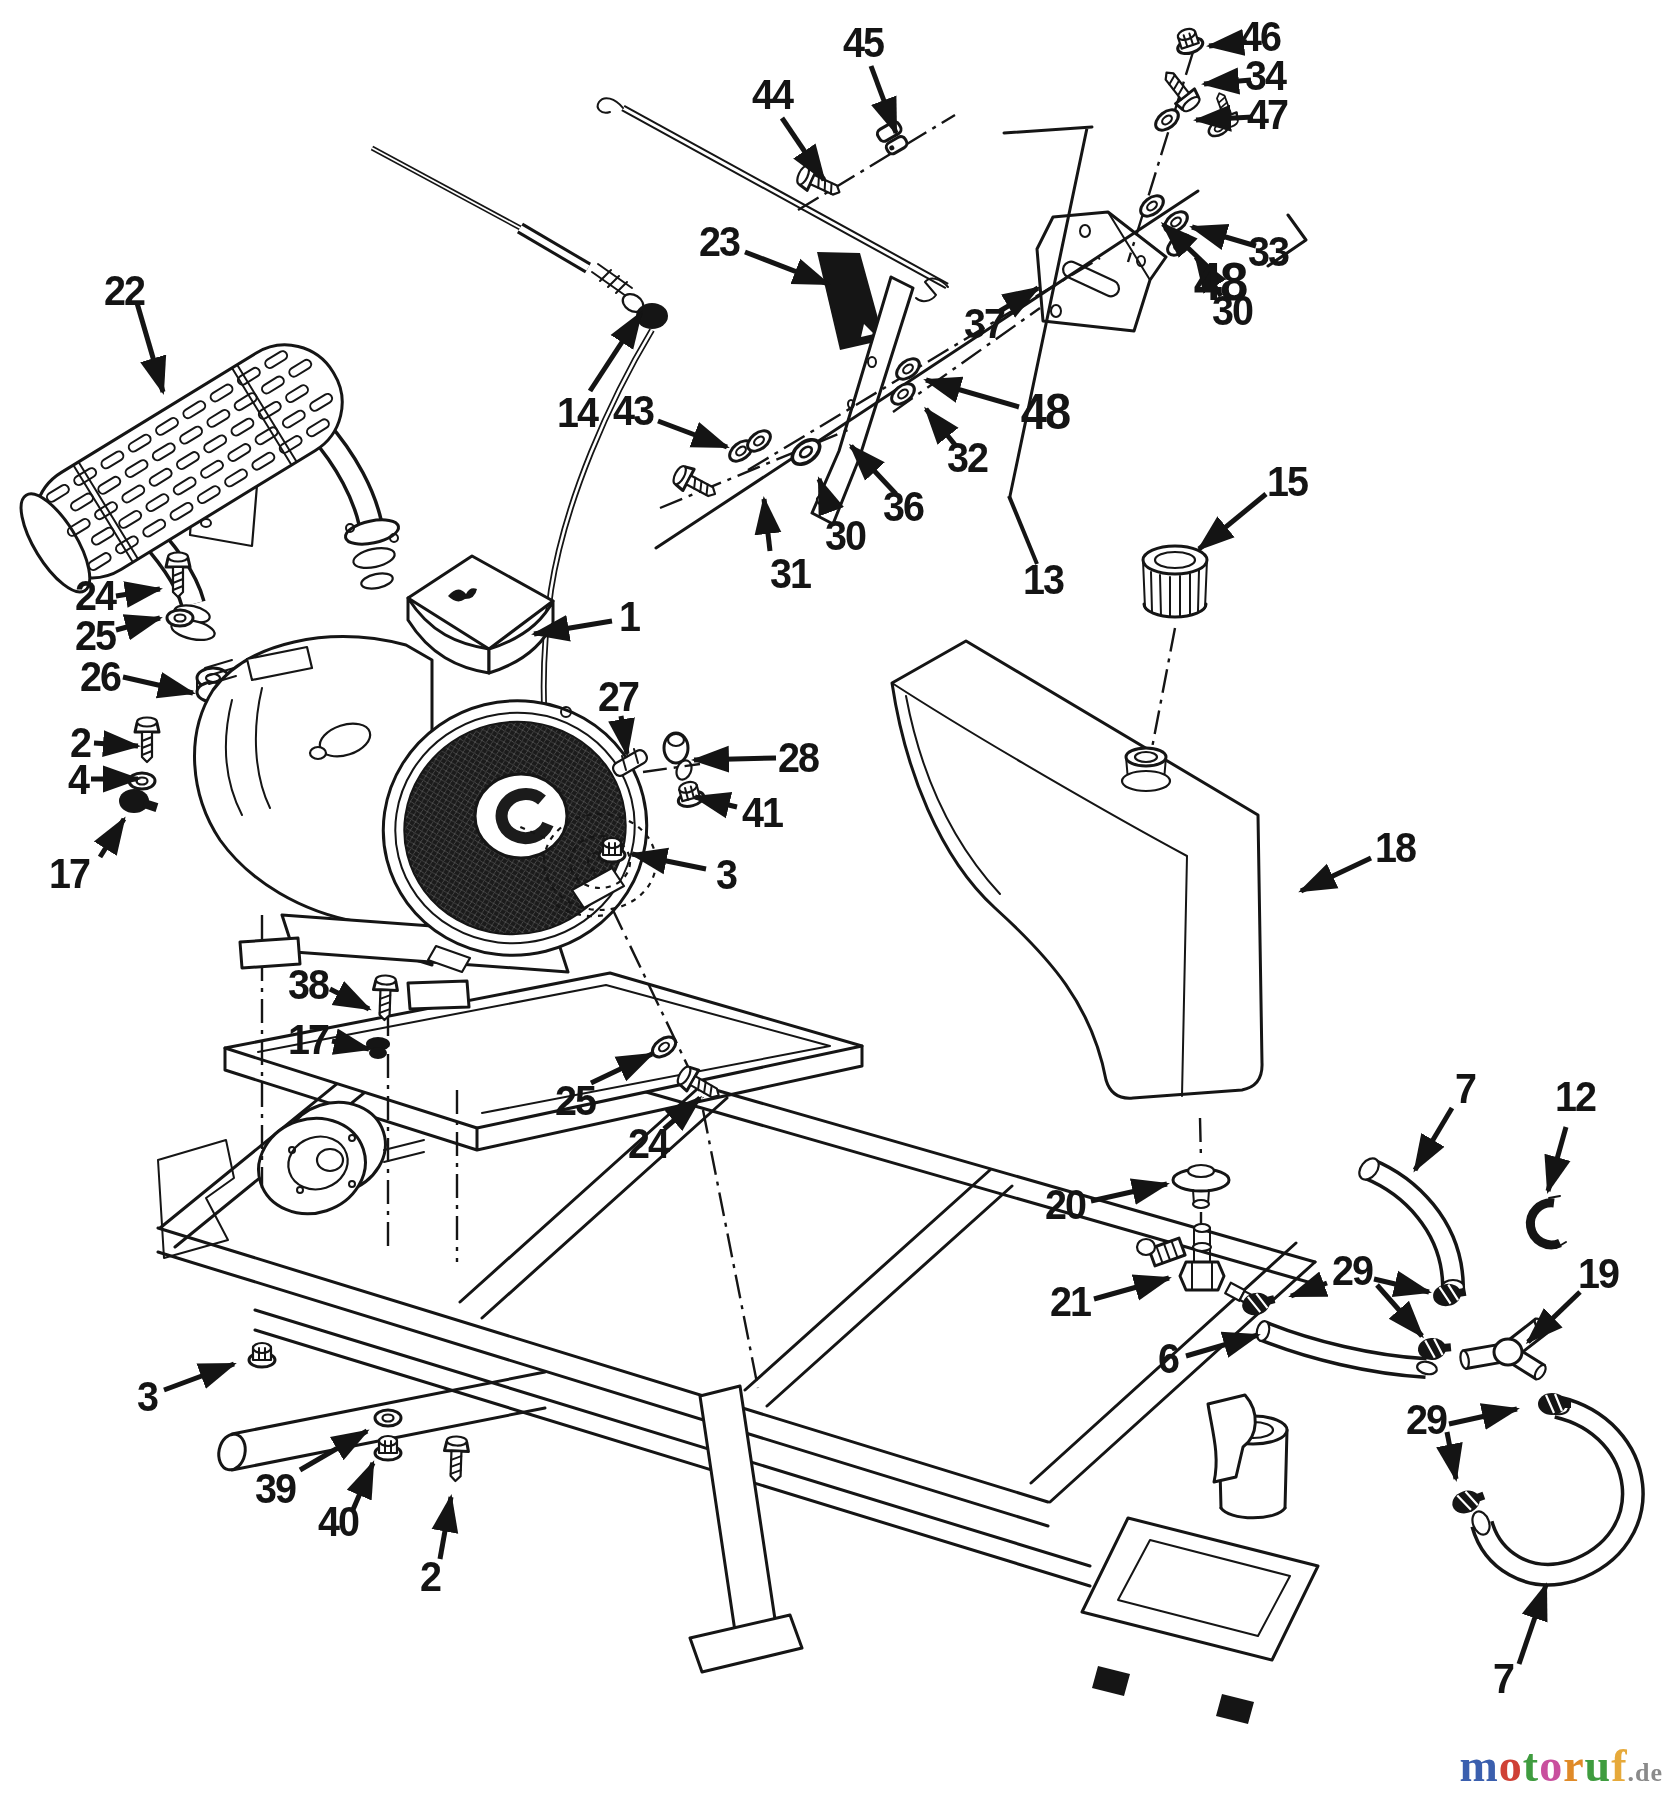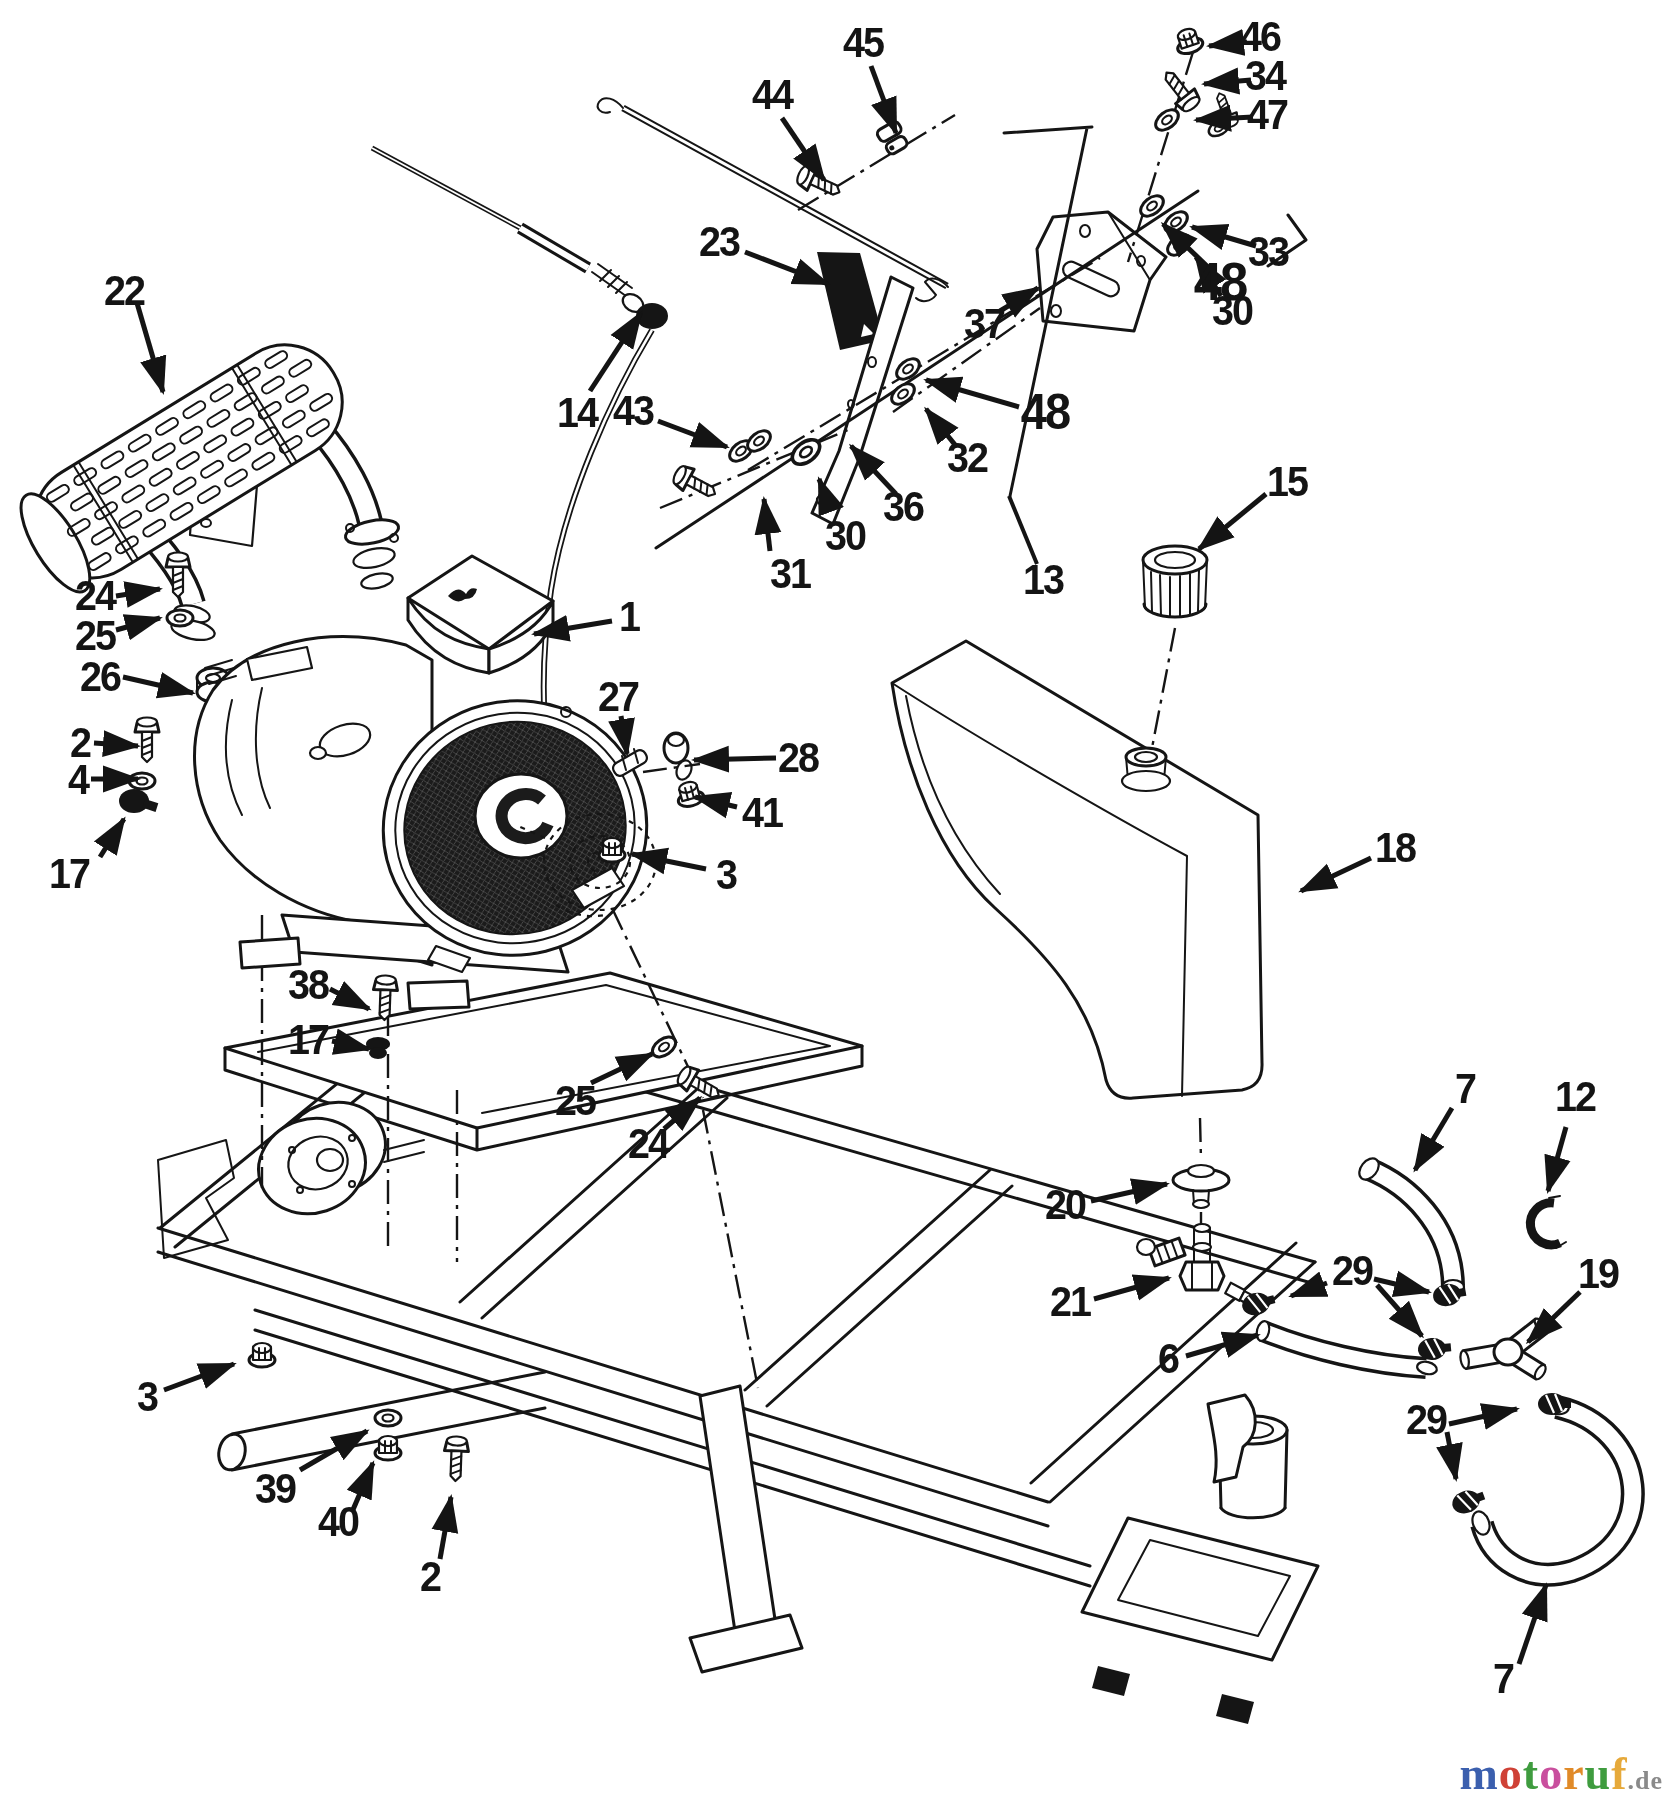--- a/index.html
+++ b/index.html
@@ -2,21 +2,21 @@
 <html><head>
 <meta charset="utf-8">
 <style>
   html,body{margin:0;padding:0;background:#fff}
   #stage{position:relative;width:1673px;height:1800px;background:#ffffff;overflow:hidden;
          font-family:"Liberation Sans",sans-serif}
   svg.layer{position:absolute;left:0;top:0}
   .callout{position:absolute;transform:translate(-50%,-50%) scaleX(.94);
            font-weight:700;font-size:42px;color:#141414;letter-spacing:-2px;
            white-space:nowrap;line-height:1}
-  #watermark{position:absolute;right:10px;bottom:0;
+  #watermark{position:absolute;right:10px;bottom:8px;
              font-family:"Liberation Serif",serif;font-weight:700;font-size:46px;
              letter-spacing:1px}
   #watermark .de{font-size:26px;color:#8a8a8a}
   
   .ln{fill:none;stroke:#151515;stroke-width:3;stroke-linecap:round;stroke-linejoin:round}
   .ln2{fill:none;stroke:#151515;stroke-width:2;stroke-linecap:round;stroke-linejoin:round}
   .fw{fill:#fff;stroke:#151515;stroke-width:3;stroke-linejoin:round}
   .fw2{fill:#fff;stroke:#151515;stroke-width:2.2;stroke-linejoin:round}
   .bk{fill:#151515;stroke:none}
   .dd{fill:none;stroke:#151515;stroke-width:2.4;stroke-dasharray:24 7 4 7}

